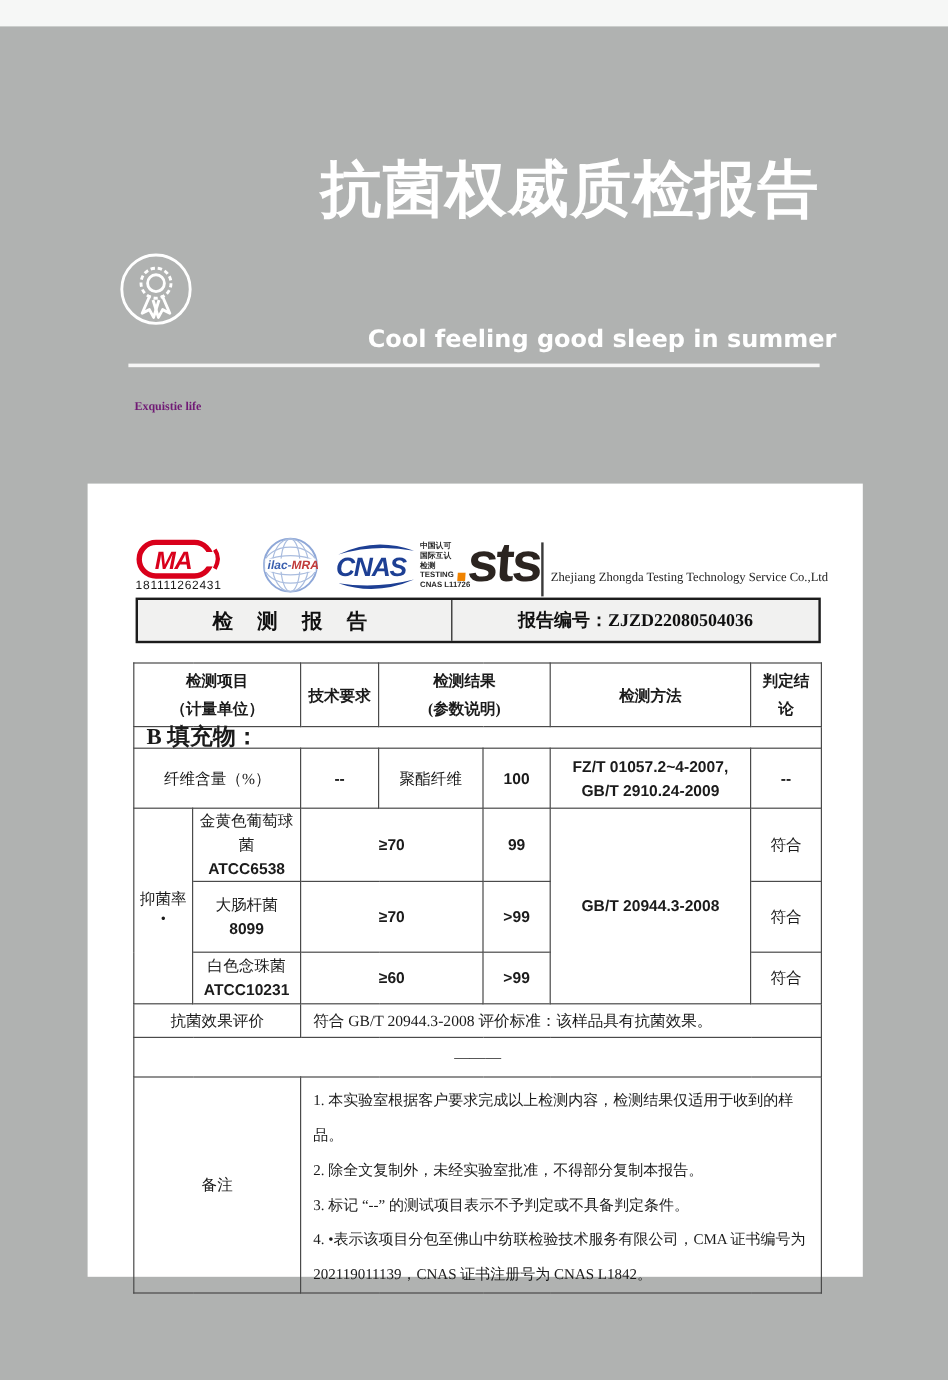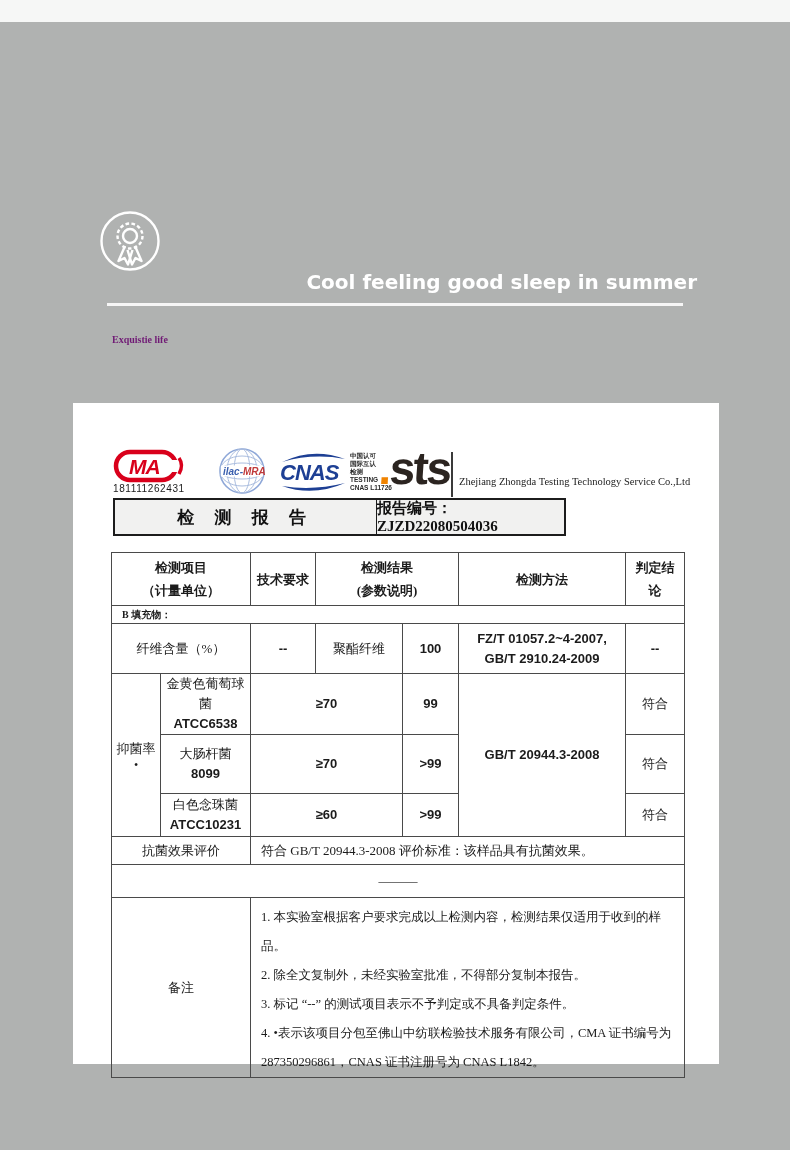--- a/index.html
+++ b/index.html
@@ -36,21 +36,21 @@
   .sts { position:absolute; left:306px; top:38px; width:72px; font-family:"Liberation Sans", sans-serif;
     font-weight:800; font-size:46px; color:#2b2420; transform:skewX(-4deg); letter-spacing:-2px; }
   .sts .dot { color:#f08300; }
   .v-div { position:absolute; left:378px; top:49px; width:2px; height:45px; background:#3a3a3a; }
   .company-cn { position:absolute; left:386px; top:49px; width:250px; font-size:17px; font-weight:700;
     color:#111111; letter-spacing:0.5px; white-space:nowrap; }
   .company-en { position:absolute; left:386px; top:73px; width:250px; font-family:"Liberation Serif", serif;
     font-size:10.5px; color:#222222; white-space:nowrap; }
 
   
-  .report-bar { position:absolute; left:40px; top:95px; width:453px; height:38px;
+  .report-bar { position:absolute; left:40px; top:95px; width:571px; height:38px;
     border:2px solid #1c1c1c; background:#f1f1f0; display:flex; }
   .report-bar .cell-l { width:262px; border-right:1.5px solid #1c1c1c; display:flex; align-items:center; justify-content:center;
     font-size:17px; font-weight:700; color:#111; letter-spacing:8px; }
   .report-bar .cell-r { flex:1; display:flex; align-items:center; justify-content:center;
     font-size:15px; font-weight:700; color:#111; }
 
   
   .tbl-wrap { position:absolute; left:38px; top:149px; }
   table { border-collapse:collapse; table-layout:fixed; width:573px; }
   td { border:1px solid #4a4a4a; vertical-align:middle; text-align:center;
@@ -66,20 +66,21 @@
   .sans { font-family:"Liberation Sans", sans-serif; font-weight:600; }
   .remark-lines { text-align:left; padding:5px 8px 0 10px; font-size:12.5px; line-height:29px; }
   .mark-dot { display:block; line-height:12px; font-size:12px; }
 </style>
 </head>
 <body>
 
 <div class="top-strip"></div>
 
 <div class="hero-title">
+  <div>抗菌权威质检报告</div>
 </div>
 <div class="hero-sub">Cool feeling good sleep in summer</div>
 
 <svg class="medal" viewBox="0 0 62 64">
   <g fill="none" stroke="#ffffff" stroke-width="2.4">
     <circle cx="31" cy="31" r="28.5"></circle>
     <circle cx="31" cy="26" r="12.5" stroke-dasharray="3.6 2.4"></circle>
     <circle cx="31" cy="26" r="7"></circle>
     <path d="M26 36 L19.5 51 L25.5 48 L29 54.5 L33.5 40" stroke-linejoin="round"></path>
     <path d="M36 36 L42.5 51 L36.5 48 L33 54.5 L28.5 40" stroke-linejoin="round"></path>
@@ -157,21 +158,21 @@
           <div>检测结果</div>
           <div>(参数说明)</div>
         </td>
         <td class="hdr">检测方法</td>
         <td class="hdr">
           <div>判定结</div>
           <div>论</div>
         </td>
       </tr>
       <tr class="r-section">
-        <td colspan="7" class="left bold" style="font-size:10px; line-height:16px;">B 填充物：</td>
+        <td colspan="7" class="left bold" style="font-size:19px; line-height:16px;">B 填充物：</td>
       </tr>
       <tr class="r-fiber">
         <td colspan="2">纤维含量（%）</td>
         <td class="sans">--</td>
         <td>聚酯纤维</td>
         <td class="sans">100</td>
         <td class="sans">
           <div>FZ/T 01057.2~4-2007,</div>
           <div>GB/T 2910.24-2009</div>
         </td>
@@ -216,19 +217,19 @@
       <tr class="r-dash">
         <td colspan="7">———</td>
       </tr>
       <tr class="r-remark">
         <td colspan="2">备注</td>
         <td colspan="5" class="remark-lines">
           <div>1.  本实验室根据客户要求完成以上检测内容，检测结果仅适用于收到的样品。</div>
           <div>2.  除全文复制外，未经实验室批准，不得部分复制本报告。</div>
           <div>3.  标记 “--” 的测试项目表示不予判定或不具备判定条件。</div>
           <div>4.  •表示该项目分包至佛山中纺联检验技术服务有限公司，CMA 证书编号为</div>
-          <div>287350296861，CNAS 证书注册号为 CNAS L1842。</div>
+          <div>202119011139，CNAS 证书注册号为 CNAS L1842。</div>
         </td>
       </tr>
     </tbody>
       </table>
   </div>
 </div>
 
 </body></html>

